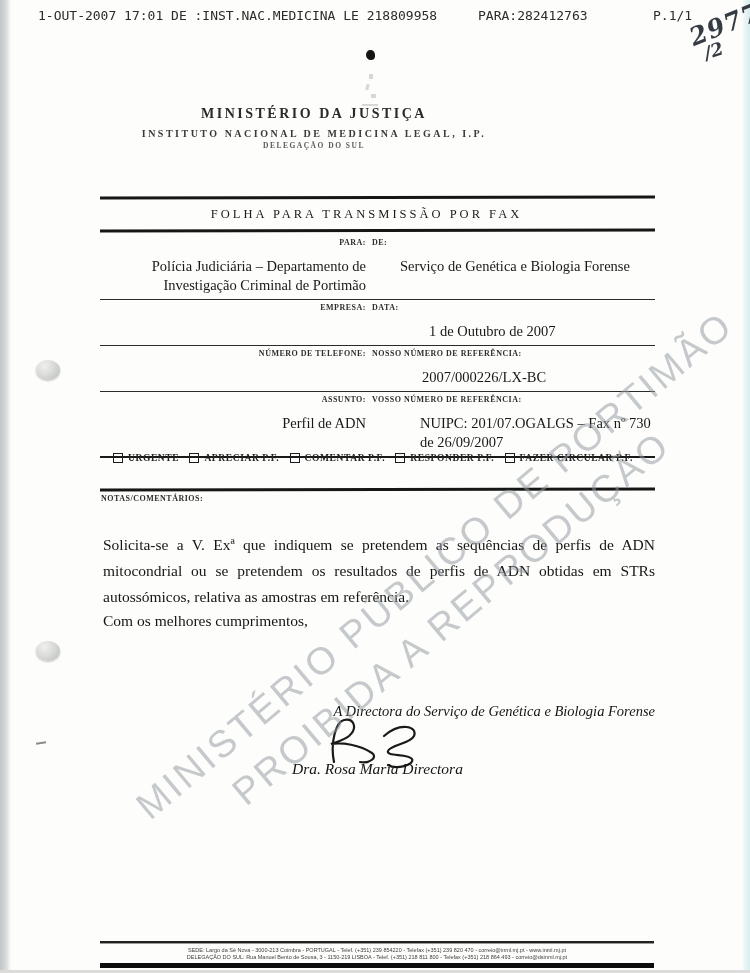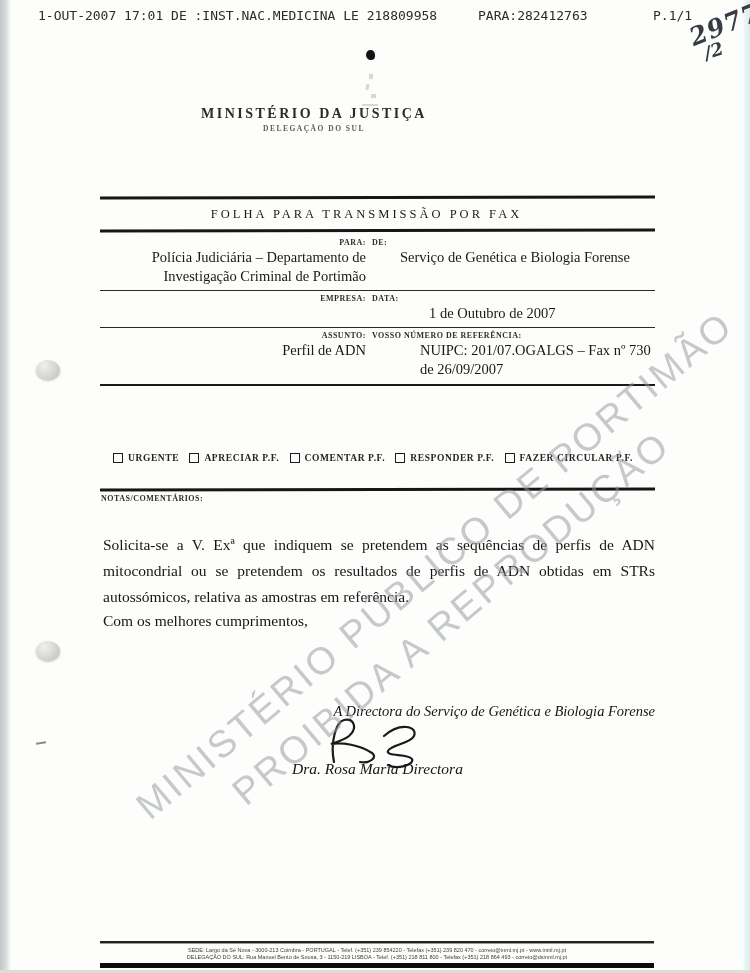--- a/index.html
+++ b/index.html
@@ -48,21 +48,21 @@
     font-size:12.5px; font-weight:400; letter-spacing:3px; color:#1a1a1a; }
 
   
   .ftable { position:absolute; top:235px; left:100px; width:555px; }
   .frow { display:flex; border-bottom:1.5px solid #2a2a2a; }
   .frow:last-child { border-bottom:2.5px solid #1a1a1a; }
   .fcell { padding:3px 4px 4px 2px; }
   .fcell.lc { width:270px;text-align:right; }
   .fcell.rc { width:285px; }
   .flabel { font-size:8px; font-weight:600; letter-spacing:.5px; color:#2e2e2e; text-transform:uppercase; }
-  .fvalue { font-size:14.5px; line-height:19px; color:#181818; margin-top:1px; }
+  .fvalue { font-size:14.5px; line-height:19px; color:#181818; margin-top:10px; }
   .r1 .fcell { min-height:53px; }
   .r2 .fcell, .r3 .fcell, .r4 .fcell { min-height:30px; }
   .r5 .fcell { min-height:56px; }
   .ind28 { padding-left:28px; } .ind23 { padding-left:23px; } .ind25 { padding-left:25px; }
   .ind57 { padding-left:57px; } .ind13 { padding-left:13px; } .ind50 { padding-left:50px; }
   .ind48 { padding-left:48px; }
 
   
   .cbrow { position:absolute; top:453px; left:113px; width:520px; display:flex;
     justify-content:space-between; align-items:center; }
@@ -131,20 +131,21 @@
   <div class="center-dot z2"></div>
   <div class="crest-smudge z2">
     <i class="s1"></i>
       <i class="s2"></i>
       <i class="s3"></i>
       <i class="s4"></i>
   </div>
 
   <div class="letterhead z2">
     <div class="lh1">MINISTÉRIO DA JUSTIÇA</div>
+    <div class="lh2">INSTITUTO NACIONAL DE MEDICINA LEGAL, I.P.</div>
     <div class="lh3">DELEGAÇÃO DO SUL</div>
   </div>
 
   <div class="rule rule-title-top z2"></div>
   <div class="form-title z2">FOLHA PARA TRANSMISSÃO POR FAX</div>
   <div class="rule rule-title-bot z2"></div>
 
   <div class="ftable z2">
     <div class="frow r1">
       <div class="fcell lc">
@@ -157,20 +158,30 @@
       </div>
     </div>
     <div class="frow r2">
       <div class="fcell lc">
         <div class="flabel">EMPRESA:</div>
         <div class="fvalue ind28"></div>
       </div>
       <div class="fcell rc">
         <div class="flabel">DATA:</div>
         <div class="fvalue ind57">1 de Outubro de 2007</div>
+      </div>
+    </div>
+    <div class="frow r4">
+      <div class="fcell lc">
+        <div class="flabel">NÚMERO DE TELEFONE:</div>
+        <div class="fvalue ind28"></div>
+      </div>
+      <div class="fcell rc">
+        <div class="flabel">NOSSO NÚMERO DE REFERÊNCIA:</div>
+        <div class="fvalue ind50">2007/000226/LX-BC</div>
       </div>
     </div>
     <div class="frow r5">
       <div class="fcell lc">
         <div class="flabel">ASSUNTO:</div>
         <div class="fvalue ind25">Perfil de ADN</div>
       </div>
       <div class="fcell rc">
         <div class="flabel">VOSSO NÚMERO DE REFERÊNCIA:</div>
         <div class="fvalue ind48">NUIPC: 201/07.OGALGS – Fax nº 730 de 26/09/2007</div>

